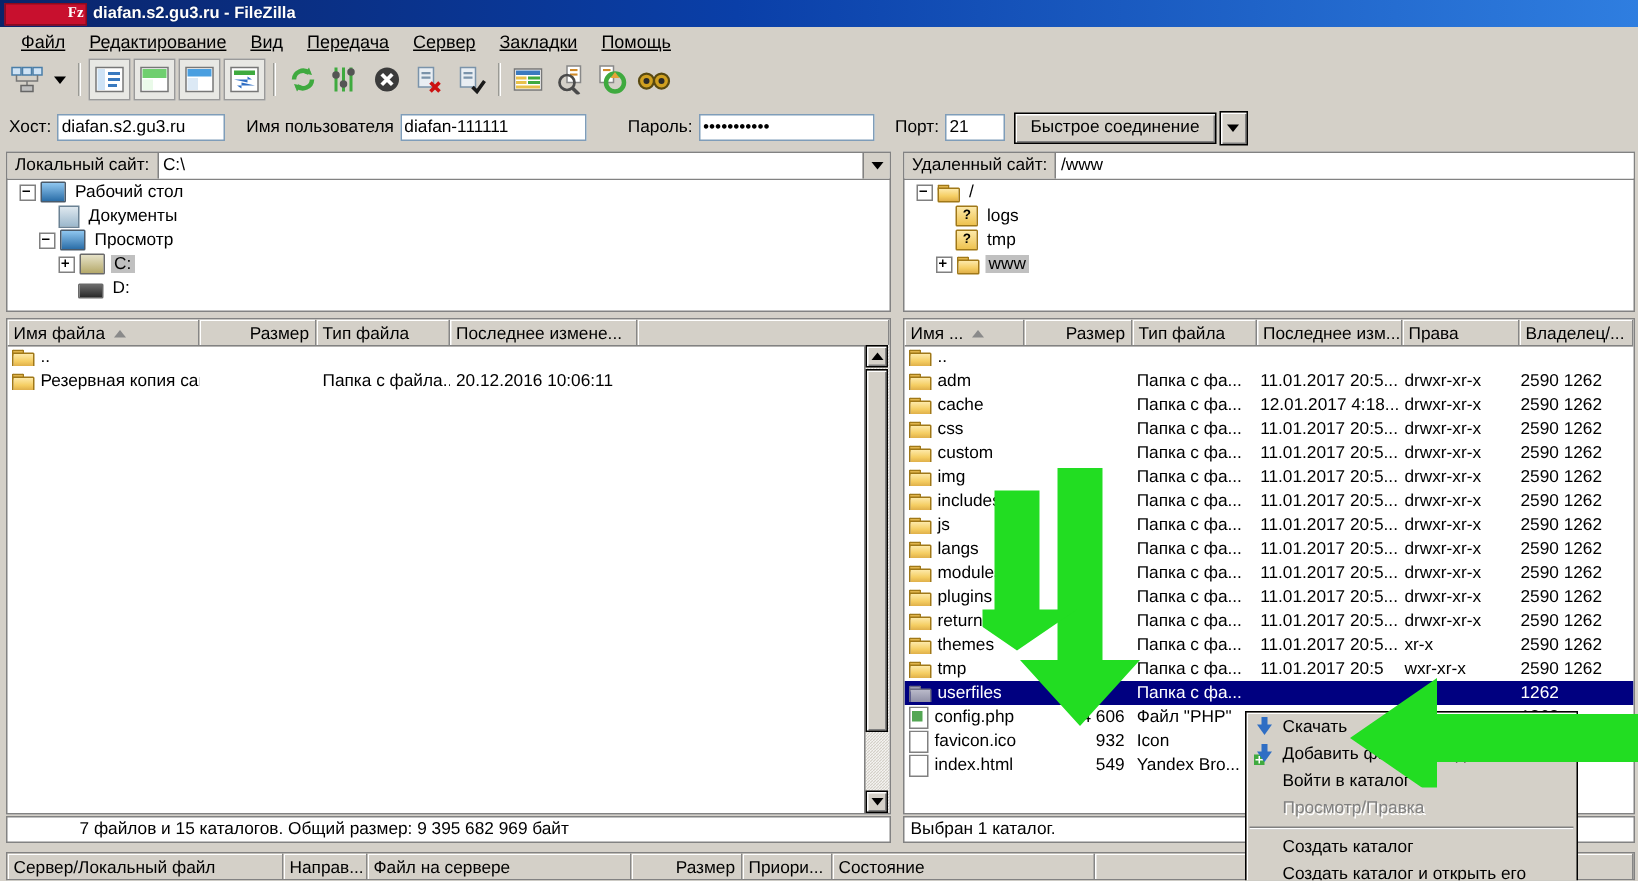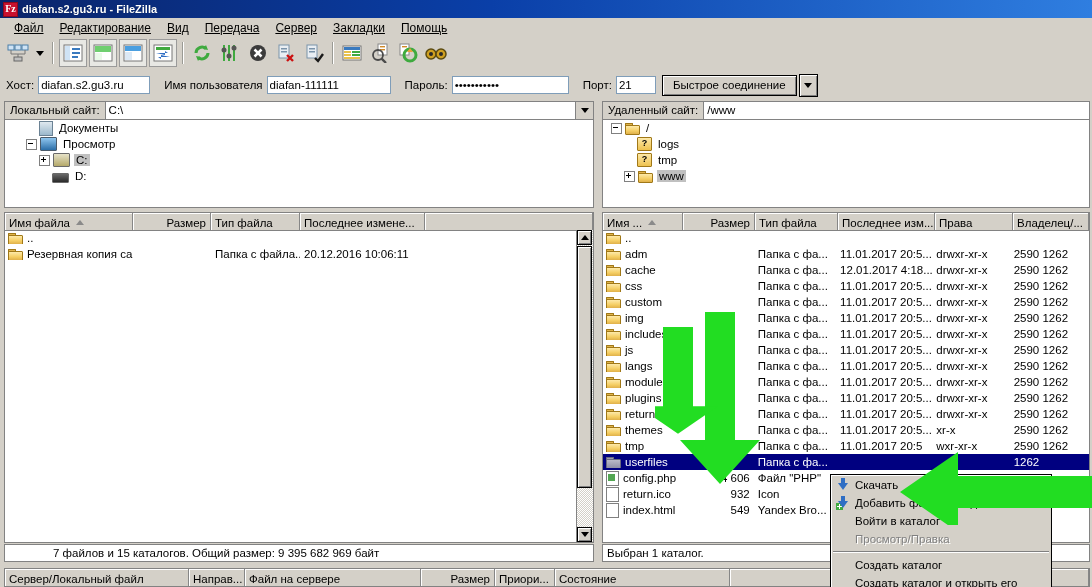--- a/index.html
+++ b/index.html
@@ -23,20 +23,21 @@
     display: flex; align-items: center;
   }
   .fz-icon {
     width: 13px; height: 13px; margin-left: 3px; margin-right: 4px;
     background: #c8102e;
     border: 1px solid #8b0a1e;
     color: #fff; font-weight: bold; font-size: 10px;
     display: flex; align-items: center; justify-content: center;
     font-family: "Liberation Serif", serif;
     line-height: 1;
+    padding-left: 40px;
   }
   .title-text {
     color: #fff; font-weight: bold; font-size: 11px;
     text-shadow: 0 0 1px rgba(0,0,0,.4);
   }
 
   
   .menubar {
     position: absolute; left: 0; top: 18px; width: 1092px; height: 19px;
     background: #d4d0c8;
@@ -486,21 +487,21 @@
         <circle cx="16" cy="9" r="2" fill="#2a2a2a"></circle>
       </svg>
     </div>
   </div>
 
   <div class="qbar">
     <span class="qlabel">Хост:</span>
     <input class="qinput" style="width: 112px;" value="diafan.s2.gu3.ru">
     <span class="qlabel" style="margin-left:14px">Имя пользователя</span>
     <input class="qinput" style="width: 124px;" value="diafan-111111">
-    <span class="qlabel" style="margin-left:14px">Пароль:</span>
+    <span class="qlabel" style="margin-left:28px">Пароль:</span>
     <input class="qinput" style="width: 117px;" value="•••••••••••">
     <span class="qlabel" style="margin-left:14px">Порт:</span>
     <input class="qinput" style="width: 40px;" value="21">
     <button class="qbtn">Быстрое соединение</button>
     <div class="qbtn-drop">
       <span class="tri-down"></span>
     </div>
   </div>
 
   <div style="position:absolute;left:4px;top:101px;width:590px;">
@@ -508,20 +509,26 @@
       <div class="pane-label">Локальный сайт:</div>
       <div class="pane-path">C:\</div>
       <div class="pane-drop">
           <span class="tri-down"></span>
         </div>
     </div>
   </div>
 
   <div class="treebox" style="position:absolute;left:4px;top:120px;width:590px;height:88px;">
     <div class="tree-row">
+      <span class="spacer" style="width:6px"></span>
+      <span class="expander"></span>
+      <span class="monitor"></span>
+      <span class="tree-label">Рабочий стол</span>
+    </div>
+    <div class="tree-row">
       <span class="spacer" style="width:32px"></span>
       <span class="docs-ico"></span>
       <span class="tree-label">Документы</span>
     </div>
     <div class="tree-row">
       <span class="spacer" style="width:19px"></span>
       <span class="expander"></span>
       <span class="monitor"></span>
       <span class="tree-label">Просмотр</span>
     </div>
@@ -813,21 +820,21 @@
           </div>
           <div class="cell r" style="width: 72px;">4 606</div>
           <div class="cell" style="width: 83px;">Файл "PHP"</div>
           <div class="cell" style="width: 97px;"></div>
           <div class="cell" style="width: 78px;"></div>
           <div class="cell" style="width: 80px;">1262</div>
         </div>
         <div class="lv-row">
           <div class="cell name" style="width: 80px;">
             <span class="filedoc"></span>
-            <span>return.ico</span>
+            <span>favicon.ico</span>
           </div>
           <div class="cell r" style="width: 72px;">932</div>
           <div class="cell" style="width: 83px;">Icon</div>
           <div class="cell" style="width: 97px;"></div>
           <div class="cell" style="width: 78px;"></div>
           <div class="cell" style="width: 80px;">1262</div>
         </div>
         <div class="lv-row">
           <div class="cell name" style="width: 80px;">
             <span class="filedoc"></span>

